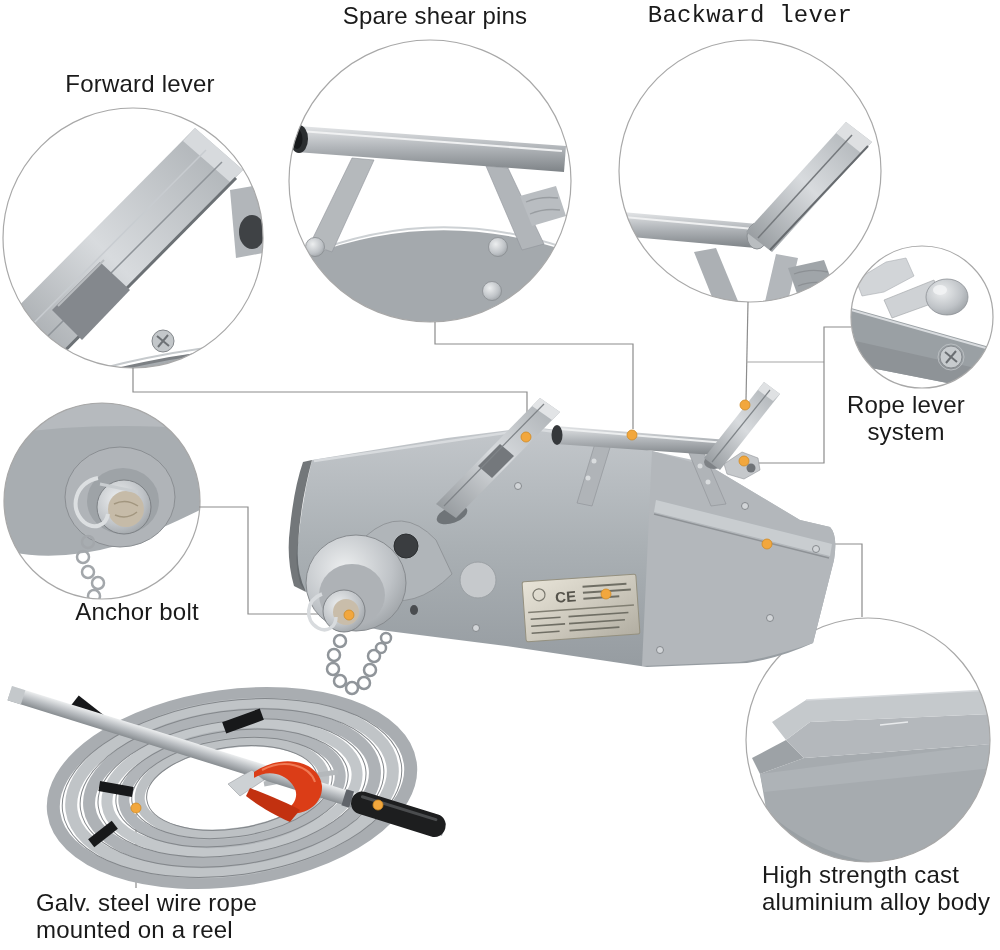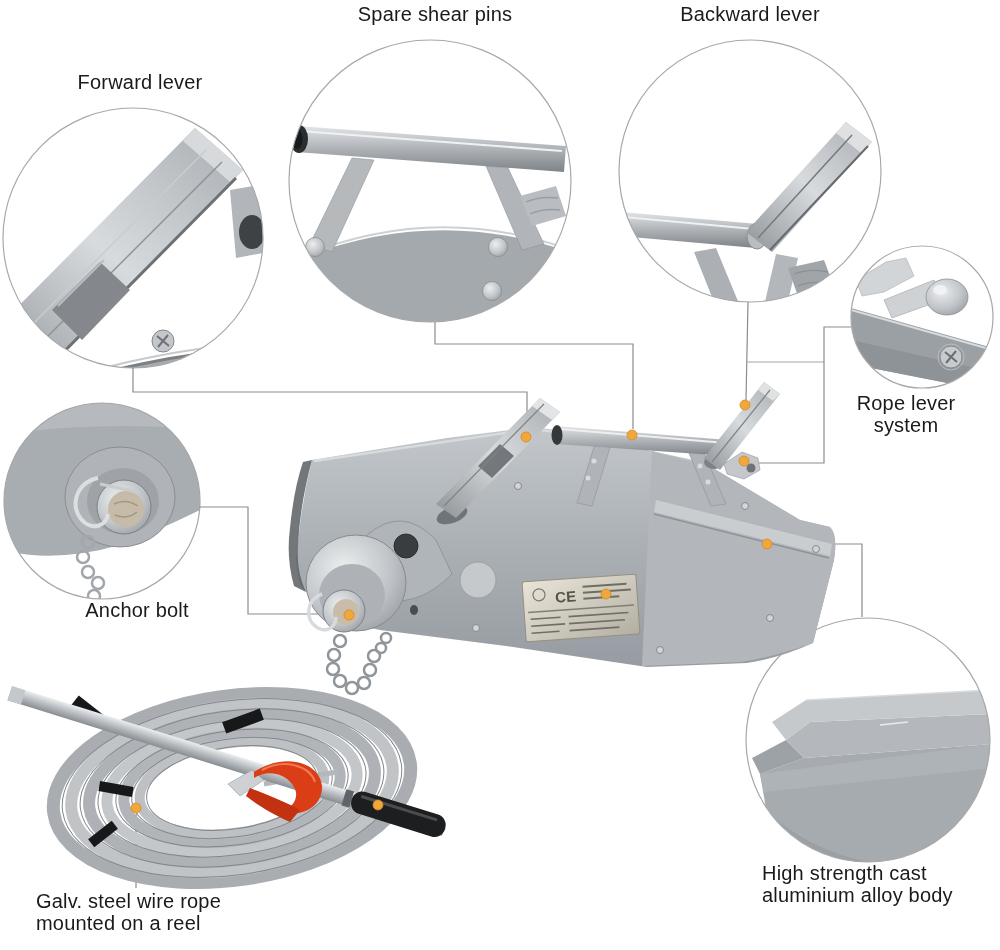--- a/index.html
+++ b/index.html
@@ -1,19 +1,19 @@
 <!DOCTYPE html>
 <html><head>
 <meta charset="utf-8">
 <style>
   html,body{margin:0;padding:0;background:#fff;}
   #stage{position:relative;width:1000px;height:950px;background:#ffffff;overflow:hidden;
          font-family:"Liberation Sans",sans-serif;}
   #art{position:absolute;left:0;top:0;width:1000px;height:950px;}
-  .lbl{position:absolute;font-size:20px;line-height:1.12;color:#1a1a1a;letter-spacing:0.2px;}
+  .lbl{position:absolute;font-size:24px;line-height:1.12;color:#1a1a1a;letter-spacing:0.2px;}
   .ctr{transform:translateX(-50%);text-align:center;white-space:nowrap;}
   .ctrwrap{transform:translateX(-50%);text-align:center;}
 </style>
 </head>
 <body>
 
 <div id="stage">
 
 <svg id="art" viewBox="0 0 1000 950">
   <defs>
@@ -336,18 +336,18 @@
     <circle cx="767" cy="544" r="5"></circle>
     <circle cx="349" cy="615" r="5"></circle>
     <circle cx="606" cy="594" r="5"></circle>
     <circle cx="136" cy="808" r="5"></circle>
     <circle cx="378" cy="805" r="5"></circle>
   </g>
 </svg>
 
   <div class="lbl ctr" style="left:140px;top:71px;text-align:center;">Forward lever</div>
   <div class="lbl ctr" style="left:435px;top:3px;">Spare shear pins</div>
-  <div class="lbl ctr" style="left:750px;top:3px;">Backward lever</div>
+  <div class="lbl ctr" style="left:750px;top:3px;font-family:Liberation Mono, monospace;">Backward lever</div>
   <div class="lbl ctrwrap" style="left:906px;top:392px;width:150px;">Rope lever system</div>
   <div class="lbl ctr" style="left:105px;top:599px;margin-left:32px;">Anchor bolt</div>
   <div class="lbl" style="left:762px;top:862px;width:236px;">High strength cast aluminium alloy body</div>
   <div class="lbl" style="left:36px;top:890px;width:236px;">Galv. steel wire rope mounted on a reel</div>
 </div>
 
 </body></html>

